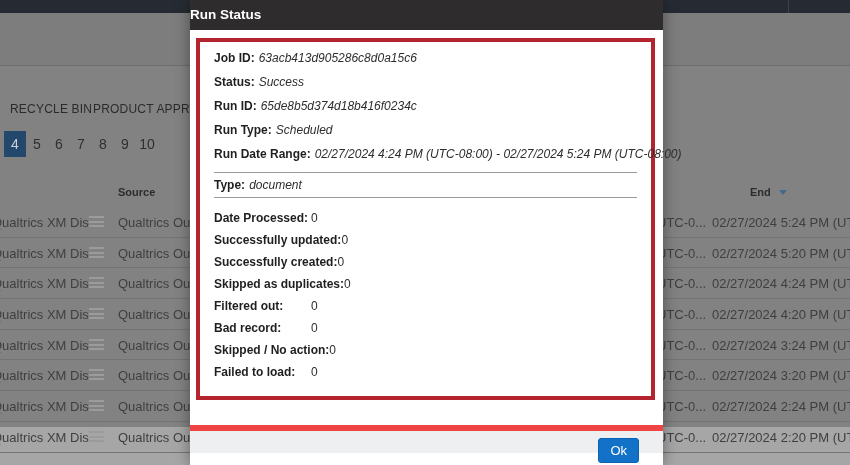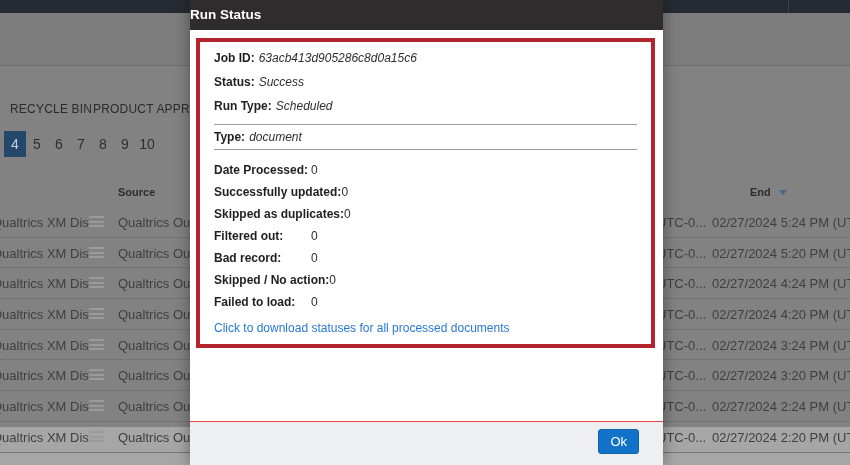--- a/index.html
+++ b/index.html
@@ -55,22 +55,22 @@
   .type-row { margin-bottom:6px; }
 
   .stats { padding-top:8px; }
   .stat { font-size:12px; line-height:12px; margin-bottom:10px; white-space:nowrap; }
   .stat .lbl { display:inline-block; min-width:97px; font-weight:bold; color:#1f1f1f; }
   .stat .val { color:#2e2e2e; }
 
   .dl-link { display:inline-block; margin-top:2px; font-size:12px; line-height:13px; color:#2878d8;
     text-decoration:none; cursor:pointer; }
 
-  .modal-footer { position:absolute; left:0; right:0; bottom:0; height:44px; background:#edeff0;
-    border-top:1px solid #ef4444; }
+  .modal-footer { position:absolute; left:0; right:0; bottom:12px; height:28px; background:#edeff0;
+    border-top:6px solid #ef4444; }
   .ok-btn { position:absolute; right:24px; top:7px; background:#1172c8; color:#fff; border:1px solid #0d62af;
     border-radius:3px; font-size:13px; line-height:13px; padding:5px 11px; cursor:pointer;
     font-family:inherit; }
 </style>
 </head>
 <body>
 
 <div class="screen">
 
   <div>
@@ -180,40 +180,49 @@
     <div class="modal-body">
       <div class="red-box">
 
         <div class="field">
           <span class="lbl">Job ID:</span><span class="val">63acb413d905286c8d0a15c6</span>
         </div>
         <div class="field">
           <span class="lbl">Status:</span><span class="val">Success</span>
         </div>
         <div class="field">
+          <span class="lbl">Run ID:</span><span class="val">65de8b5d374d18b416f0234c</span>
+        </div>
+        <div class="field">
           <span class="lbl">Run Type:</span><span class="val">Scheduled</span>
+        </div>
+        <div class="field">
+          <span class="lbl">Run Date Range:</span><span class="val">02/27/2024 4:24 PM (UTC-08:00) - 02/27/2024 5:24 PM (UTC-08:00)</span>
         </div>
 
         <hr>
 
         <div class="field type-row">
           <span class="lbl">Type:</span><span class="val">document</span>
         </div>
 
         <hr>
 
         <div class="stats" id="stats">
   <div class="stat">
     <span class="lbl">Date Processed:</span><span class="val">0</span>
   </div>
 
   <div class="stat">
     <span class="lbl">Successfully updated:</span><span class="val">0</span>
   </div>
 
+  <div class="stat">
+    <span class="lbl">Successfully created:</span><span class="val">0</span>
+  </div>
 
   <div class="stat">
     <span class="lbl">Skipped as duplicates:</span><span class="val">0</span>
   </div>
 
   <div class="stat">
     <span class="lbl">Filtered out:</span><span class="val">0</span>
   </div>
 
   <div class="stat">
@@ -222,21 +231,20 @@
 
   <div class="stat">
     <span class="lbl">Skipped / No action:</span><span class="val">0</span>
   </div>
 
   <div class="stat">
     <span class="lbl">Failed to load:</span><span class="val">0</span>
   </div>
 </div>
 
-        <a class="dl-link">Click to download statuses for all processed documents</a>
       </div>
     </div>
     <div class="modal-footer">
       <button class="ok-btn">Ok</button>
     </div>
   </div>
 
 </div>
 
 </body></html>

